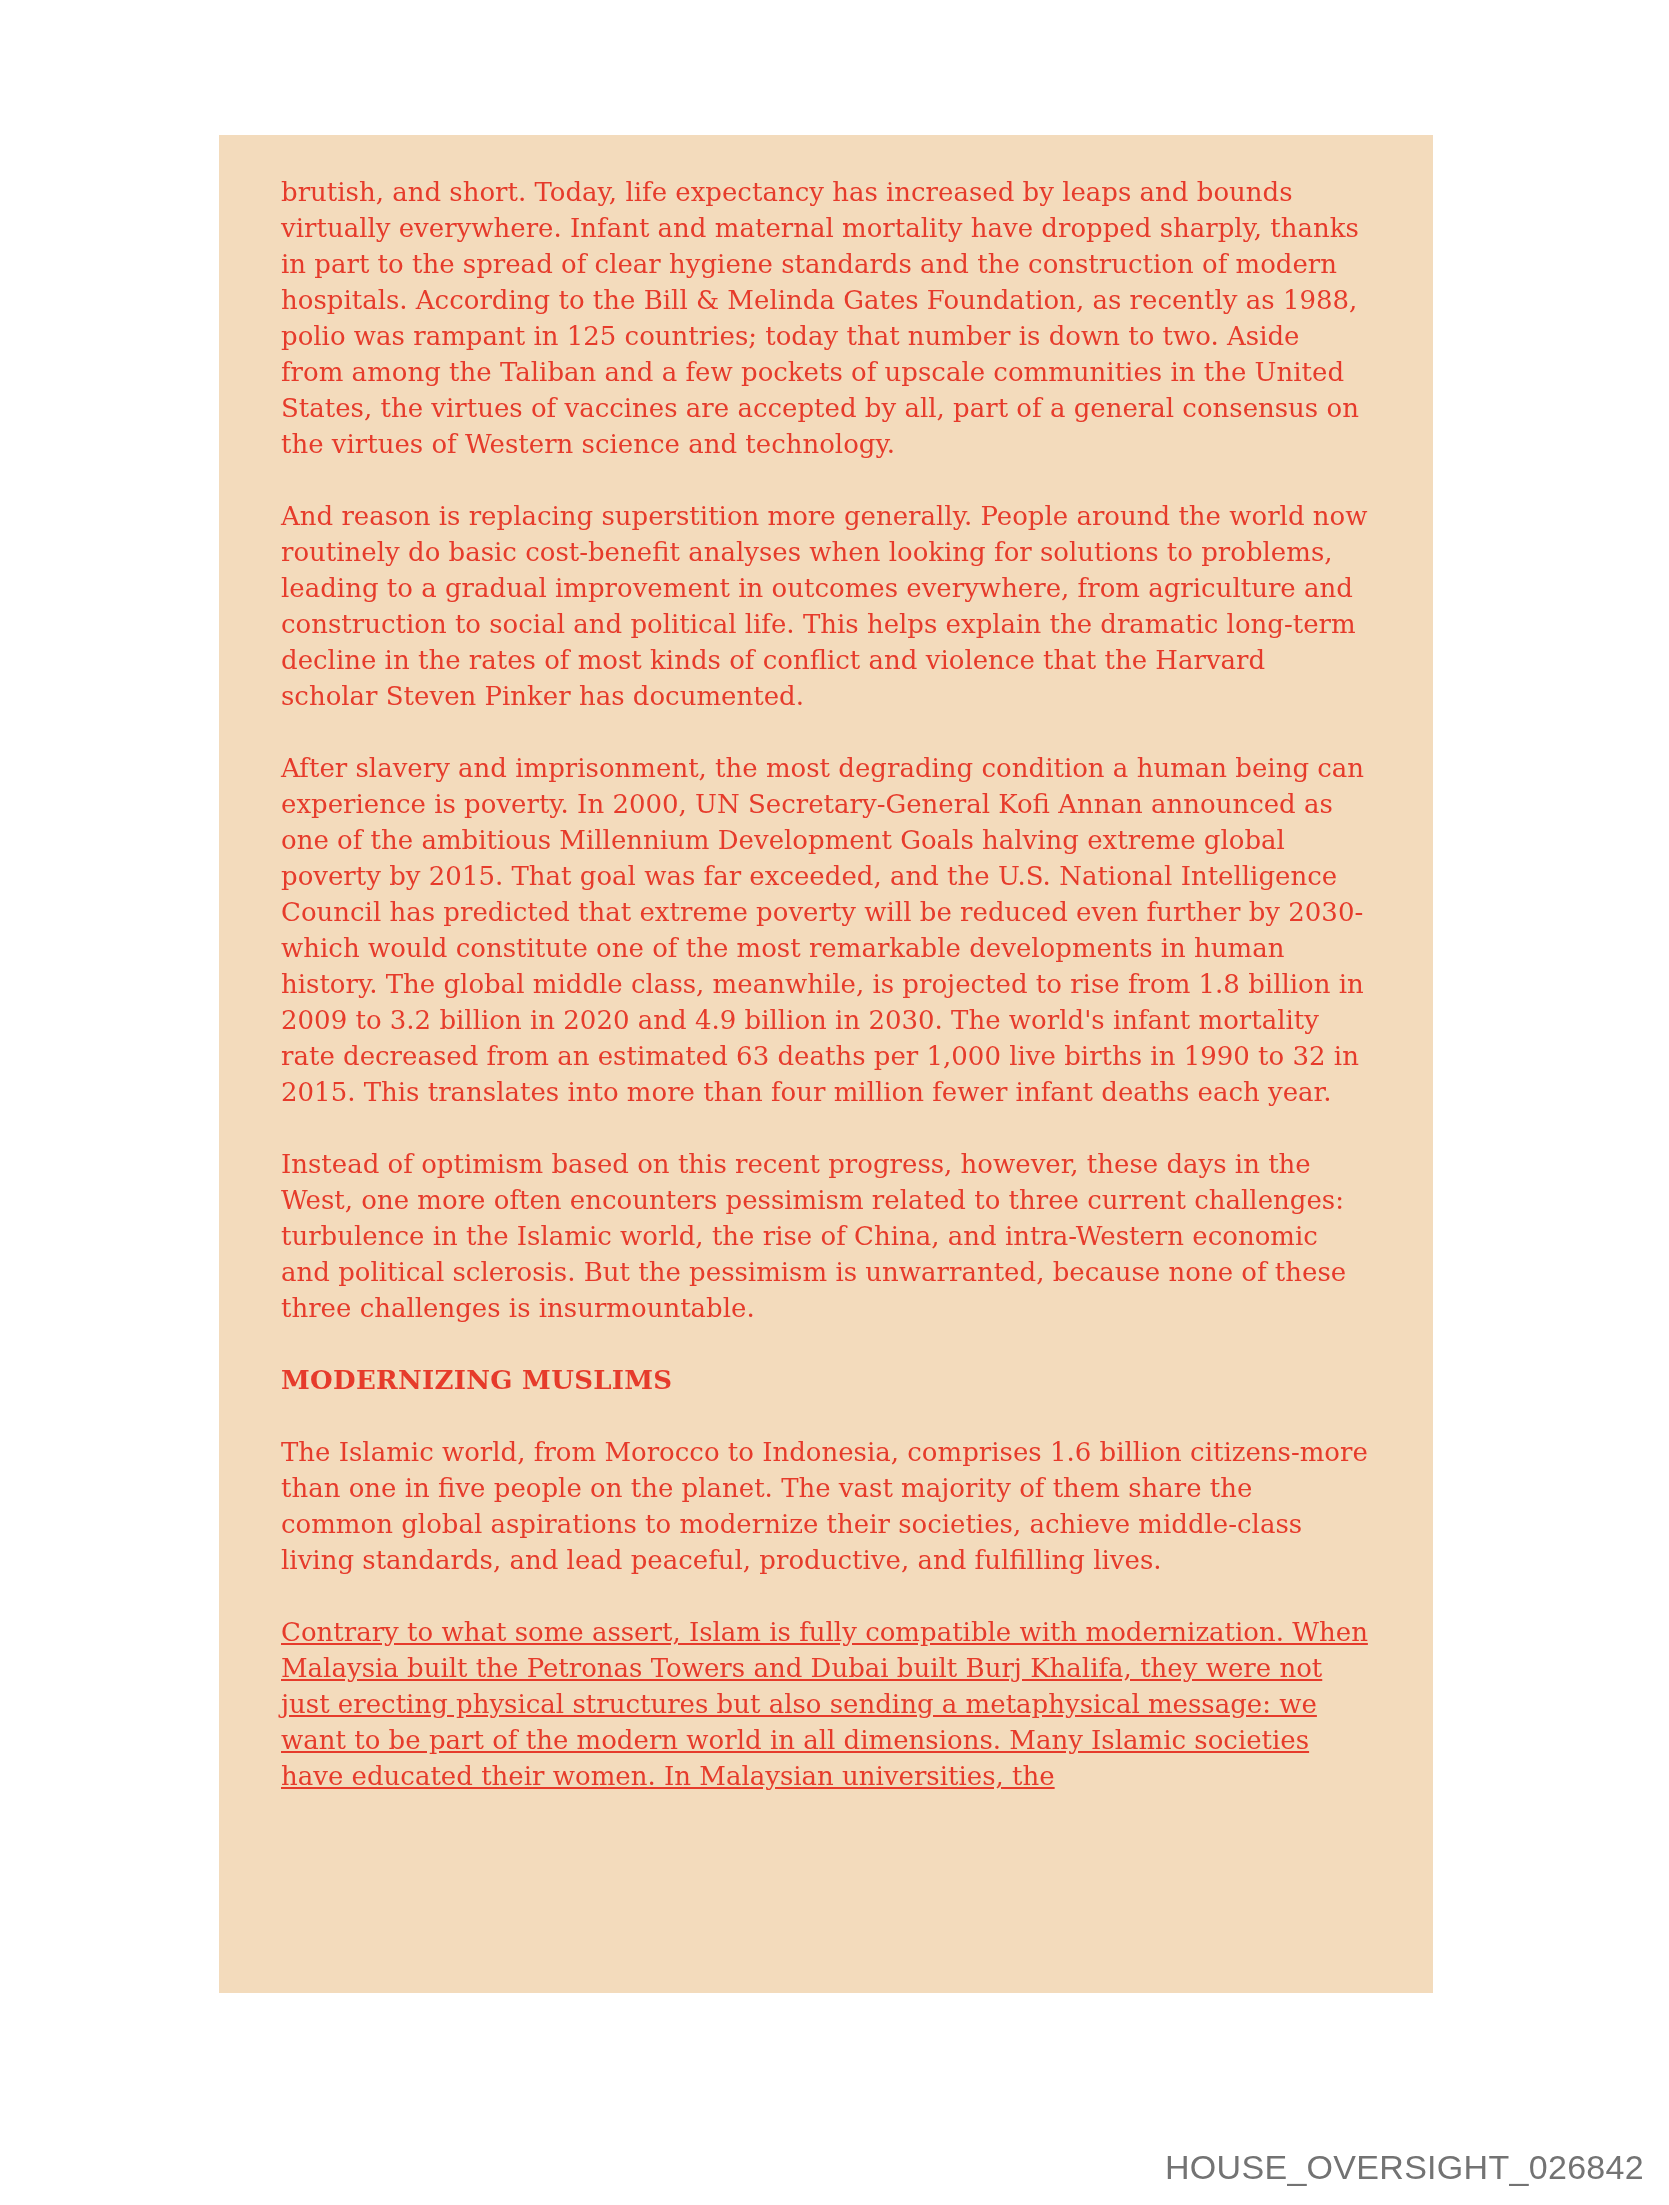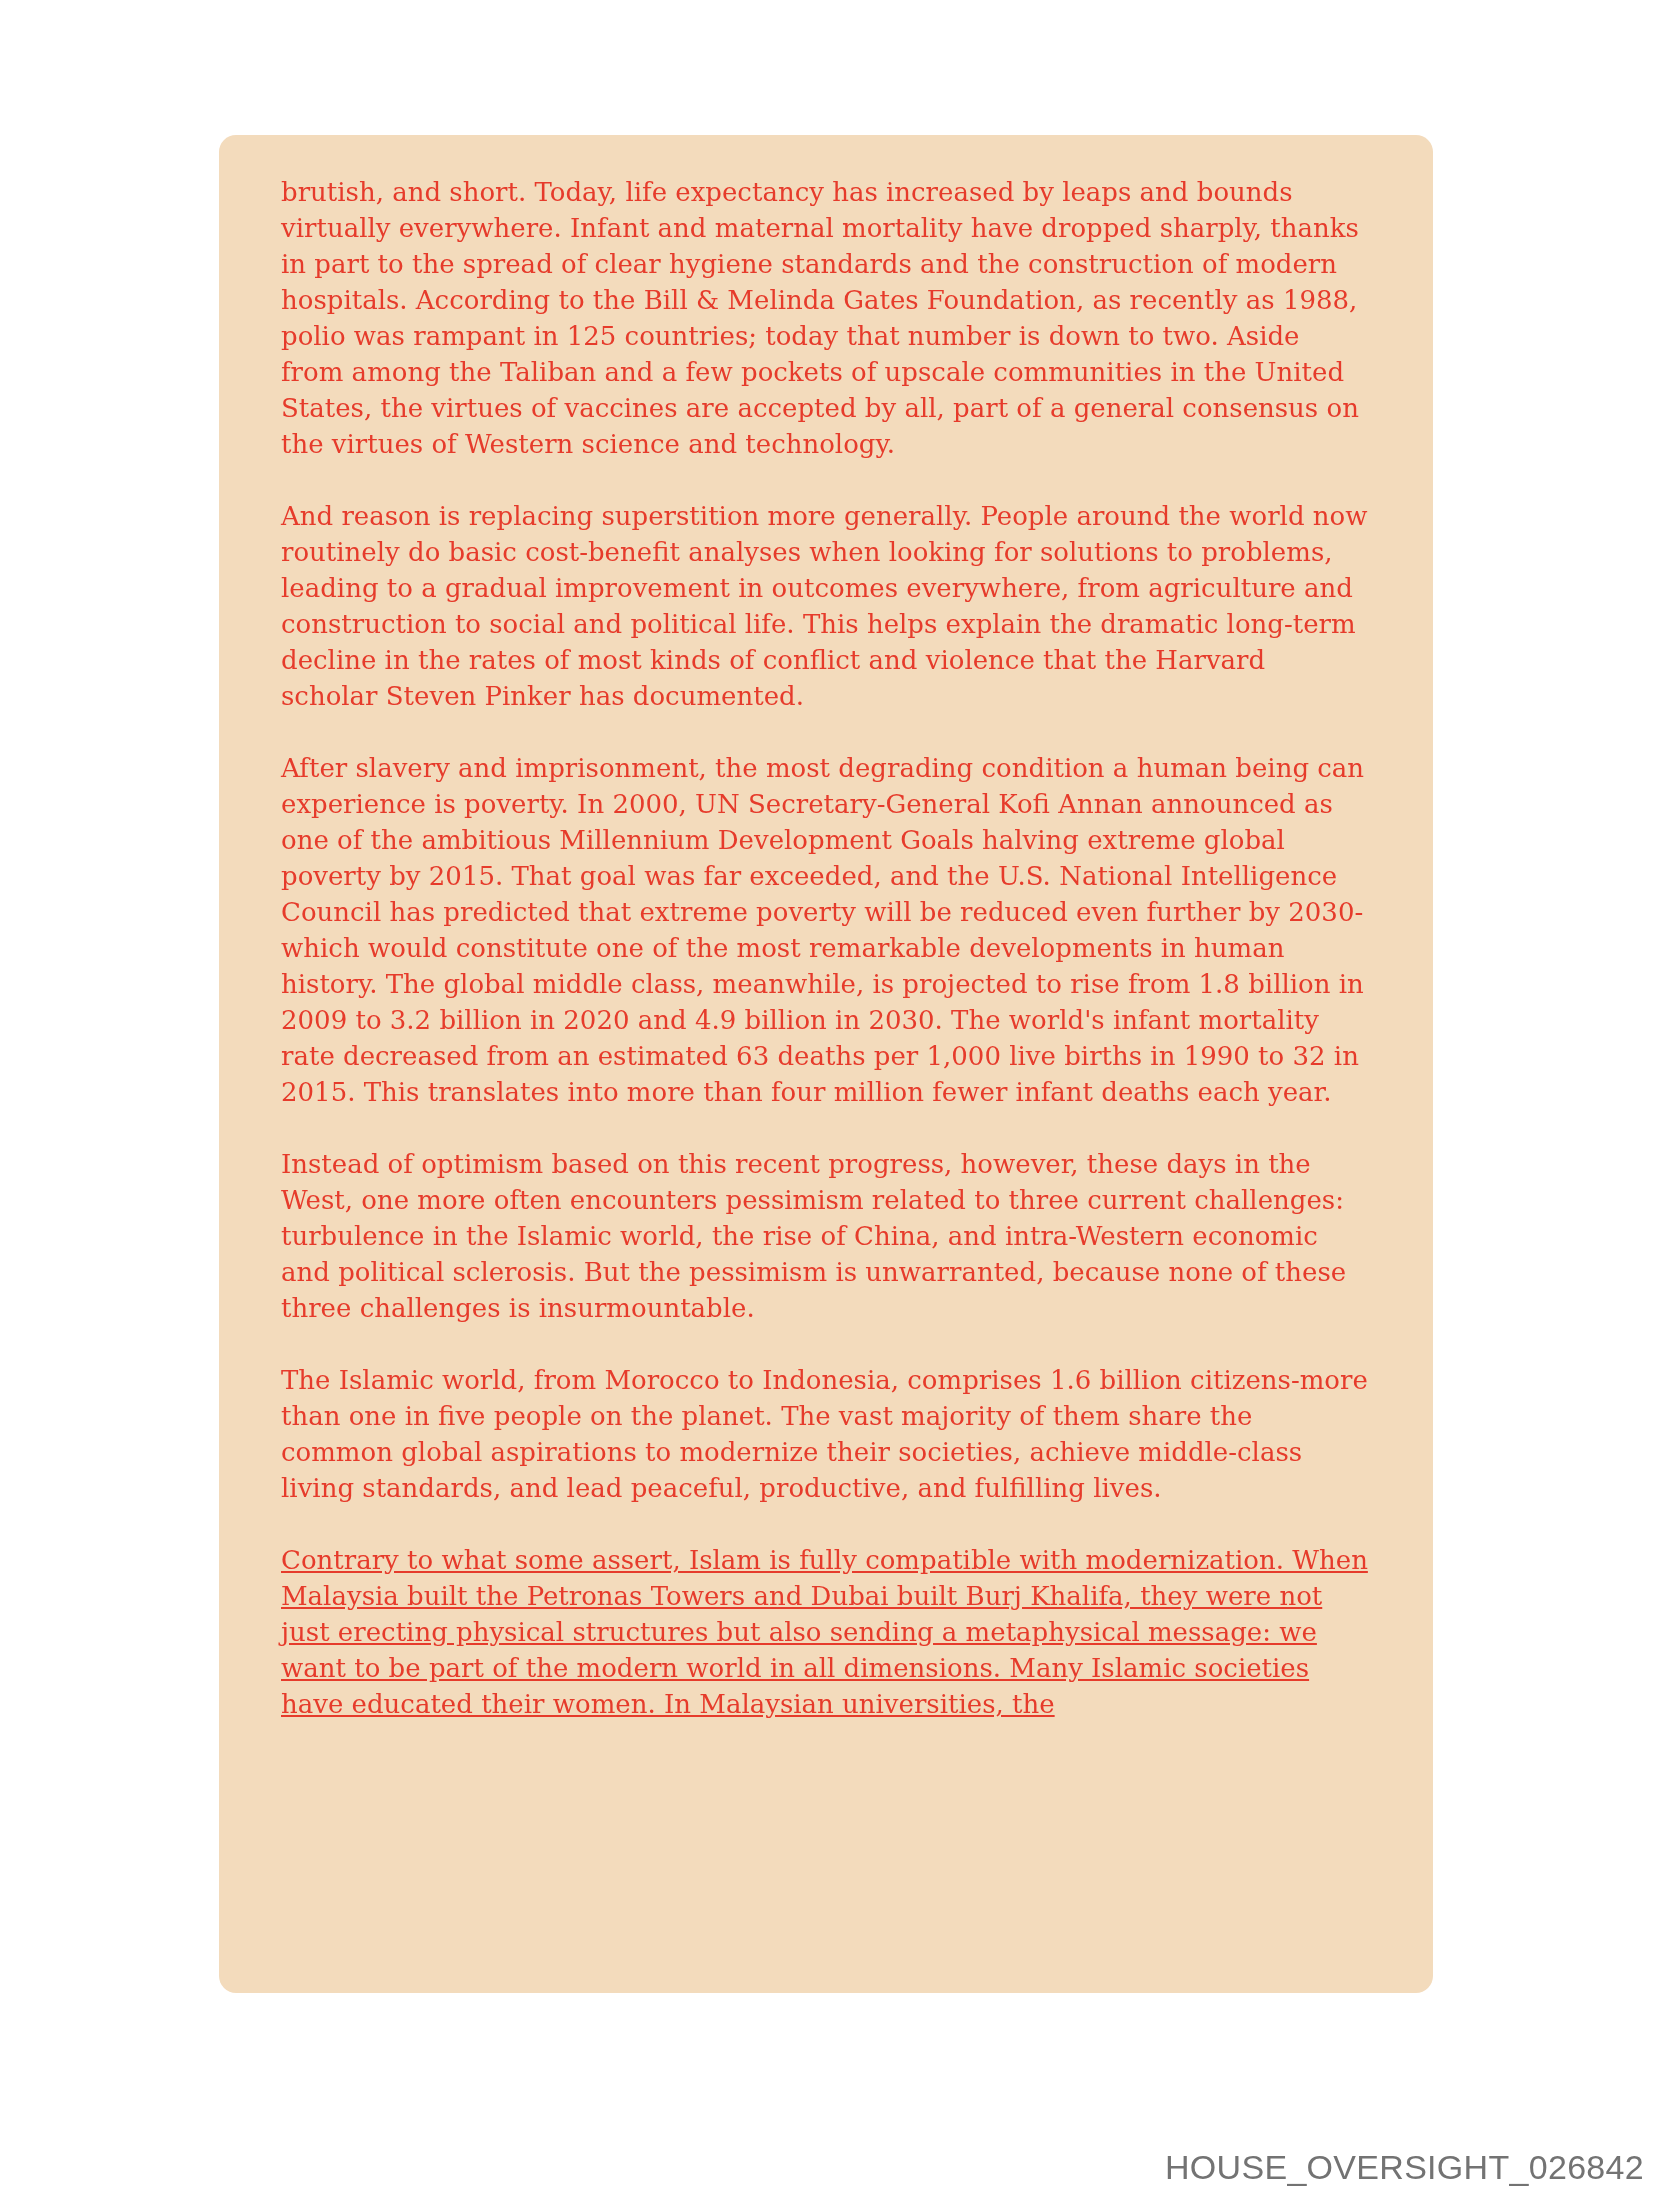--- a/index.html
+++ b/index.html
@@ -16,21 +16,20 @@
   .doc-page {
     position: absolute;
     left: 219px;
     top: 135px;
     width: 1214px;
     height: 1858px;
     background: #f3dbbc;
     box-sizing: border-box;
     padding: 39px 64px 39px 62px;
     overflow: hidden;
-    border-radius: 17px;
   }
   .doc-content {
     color: #e63b2b;
     font-size: 26px;
     line-height: 36px;
     text-align: left;
   }
   .doc-content p {
     margin: 0 0 36px 0;
   }
@@ -58,19 +57,20 @@
 </style>
 </head>
 <body>
 
 <div class="doc-page">
   <div class="doc-content">
     <p>brutish, and short. Today, life expectancy has increased by leaps and bounds virtually everywhere. Infant and maternal mortality have dropped sharply, thanks in part to the spread of clear hygiene standards and the construction of modern hospitals. According to the Bill &amp; Melinda Gates Foundation, as recently as 1988, polio was rampant in 125 countries; today that number is down to two. Aside from among the Taliban and a few pockets of upscale communities in the United States, the virtues of vaccines are accepted by all, part of a general consensus on the virtues of Western science and technology.</p>
     <p>And reason is replacing superstition more generally. People around the world now routinely do basic cost-benefit analyses when looking for solutions to problems, leading to a gradual improvement in outcomes everywhere, from agriculture and construction to social and political life. This helps explain the dramatic long-term decline in the rates of most kinds of conflict and violence that the Harvard scholar Steven Pinker has documented.</p>
     <p>After slavery and imprisonment, the most degrading condition a human being can experience is poverty. In 2000, UN Secretary-General Kofi Annan announced as one of the ambitious Millennium Development Goals halving extreme global poverty by 2015. That goal was far exceeded, and the U.S. National Intelligence Council has predicted that extreme poverty will be reduced even further by 2030-which would constitute one of the most remarkable developments in human history. The global middle class, meanwhile, is projected to rise from 1.8 billion in 2009 to 3.2 billion in 2020 and 4.9 billion in 2030. The world's infant mortality rate decreased from an estimated 63 deaths per 1,000 live births in 1990 to 32 in 2015. This translates into more than four million fewer infant deaths each year.</p>
     <p>Instead of optimism based on this recent progress, however, these days in the West, one more often encounters pessimism related to three current challenges: turbulence in the Islamic world, the rise of China, and intra-Western economic and political sclerosis. But the pessimism is unwarranted, because none of these three challenges is insurmountable.</p>
+    <h2>MODERNIZING MUSLIMS</h2>
     <p>The Islamic world, from Morocco to Indonesia, comprises 1.6 billion citizens-more than one in five people on the planet. The vast majority of them share the common global aspirations to modernize their societies, achieve middle-class living standards, and lead peaceful, productive, and fulfilling lives.</p>
     <p>Contrary to what some assert, Islam is fully compatible with modernization. When Malaysia built the Petronas Towers and Dubai built Burj Khalifa, they were not just erecting physical structures but also sending a metaphysical message: we want to be part of the modern world in all dimensions. Many Islamic societies have educated their women. In Malaysian universities, the</p>
   </div>
 </div>
 
 <div class="bates-number">HOUSE_OVERSIGHT_026842</div>
 
 
 </body></html>

